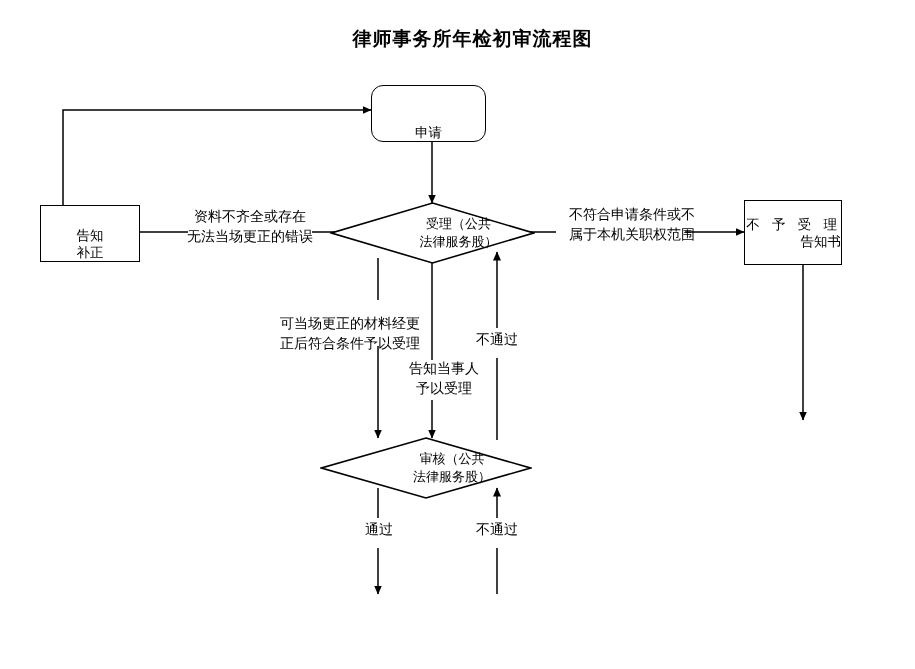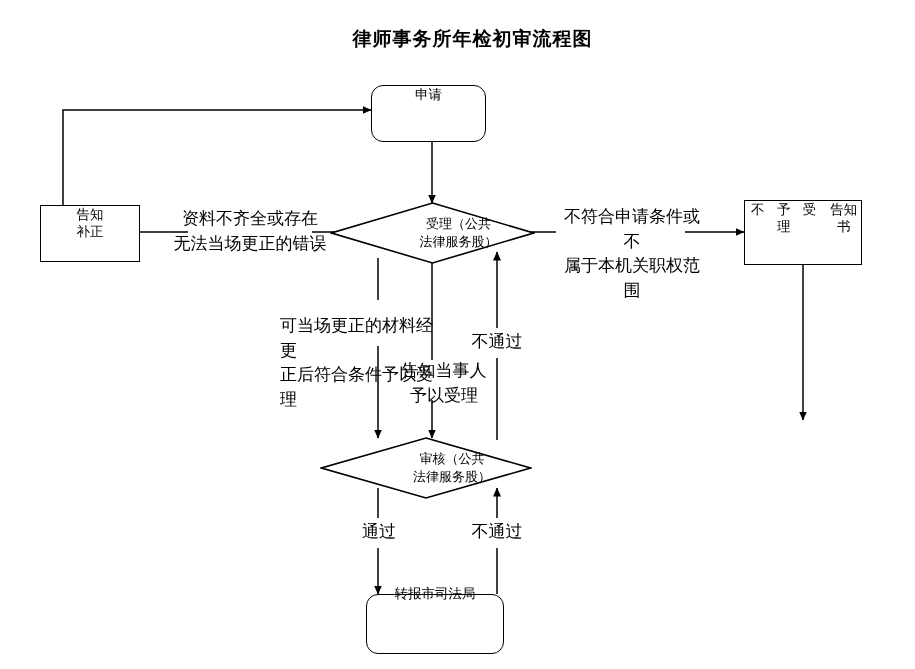--- a/index.html
+++ b/index.html
@@ -23,21 +23,21 @@
     left: 0;
     top: 0;
     width: 915px;
     height: 669px;
     pointer-events: none;
   }
   .node {
     position: absolute;
     box-sizing: border-box;
     display: flex;
-    align-items: flex-start;
+    align-items: flex-end;
     justify-content: center;
     text-align: center;
     line-height: 1.25;
   }
   .box {
     border: 1.4px solid #000000;
     background: #ffffff;
   }
   .box.rounded {
     border-radius: 12px;
@@ -48,21 +48,21 @@
     top: 26px;
     width: 915px;
     text-align: center;
     font-size: 19px;
     font-weight: bold;
     letter-spacing: 1px;
     margin-left: 15px;
   }
   .label {
     position: absolute;
-    font-size: 17px;
+    font-size: 14px;
     line-height: 1.45;
     white-space: pre-line;
     text-align: center;
   }
   .node-text {
     font-size: 13.5px;
     white-space: pre-line;
   }
   .node-text.spaced {
     letter-spacing: 4px;
@@ -142,37 +142,34 @@
     </svg>
     <div class="diamond-text" style="padding-left:26px;">受理（公共
 法律服务股）</div>
   </div>
 
   <div class="node box" style="left:18px; top:205px; width:100px; height:57px;margin-left:22px;">
     <span class="node-text">告知
 补正</span>
   </div>
 
-  <div class="node box" style="left:744px; top:200px; width:118px; height:65px; flex-direction:row;">
+  <div class="node box" style="left:744px; top:200px; width:98px; height:65px; flex-direction:column;">
     <span class="node-text spaced">不 予 受 理</span>
     <span class="node-text">告知书</span>
   </div>
 
 
   <div class="diamond-wrap" style="left:320px; top:437px; width:212px; height:62px;">
     <svg width="212" height="62" viewBox="0 0 212 62">
       <polygon points="106,1 210.5,31 106,61 1.5,31" fill="#ffffff" stroke="#000000" stroke-width="1.6"></polygon>
     </svg>
     <div class="diamond-text" style="padding-left:26px;">审核（公共
 法律服务股）</div>
   </div>
 
-  <div class="node box rounded" style="left:366px; top:594px; width:138px; height:60px;">
-    <span class="node-text" style="margin-top:-10px;">转报市司法局</span>
-  </div>
 
   <div class="label" style="left:170px; top:206px; width:160px;">资料不齐全或存在
 无法当场更正的错误</div>
 
   <div class="label" style="left:280px; top:313px; width:162px; text-align:left;">可当场更正的材料经更
 正后符合条件予以受理</div>
 
   <div class="label" style="left:557px; top:204px; width:150px;">不符合申请条件或不
 属于本机关职权范围</div>
 

